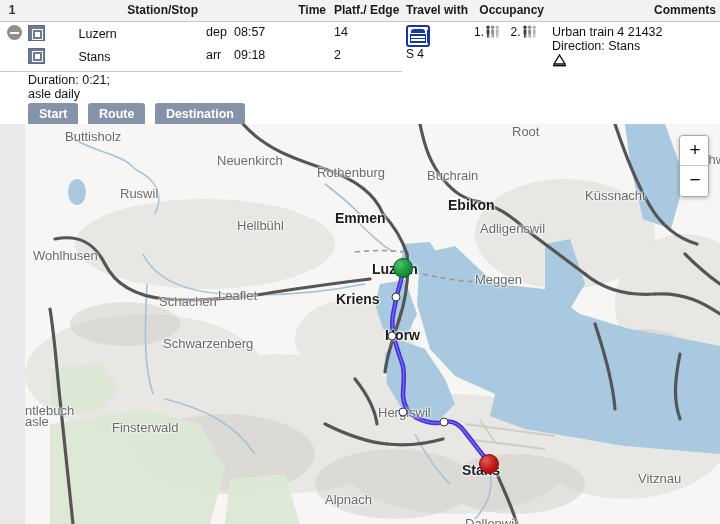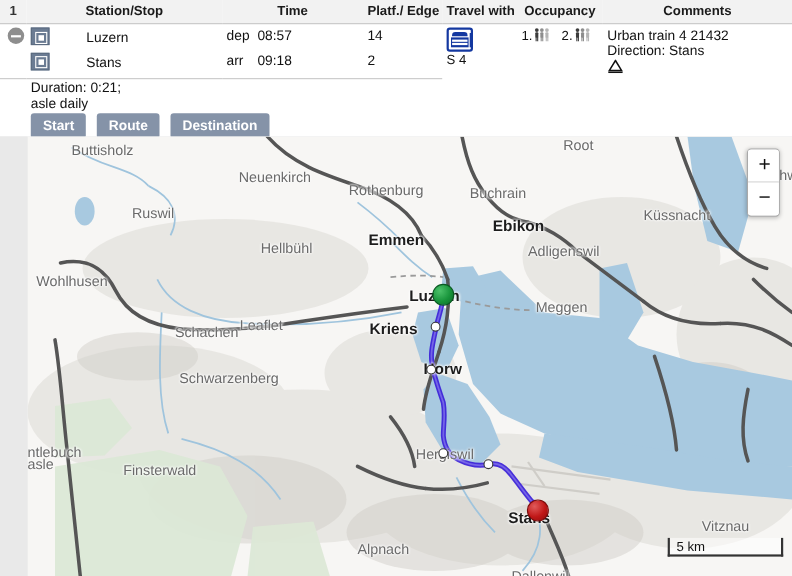--- a/index.html
+++ b/index.html
@@ -12,21 +12,21 @@
   }
   #app { position: relative; width: 720px; height: 524px; overflow: hidden; }
 
   
   .conn-table { width: 720px; border-collapse: collapse; table-layout: fixed; }
   .conn-table thead th {
     background: #f2f2f2;
     font-size: 12px;
     font-weight: bold;
     color: #1a1a1a;
-    text-align: center;
+    text-align: right;
     padding: 3px 4px 4px 4px;
     border-bottom: 1px solid #c8c8c8;
     white-space: nowrap;
   }
   .conn-table thead th.c-num { width: 24px; text-align: center; color:#333; }
   .conn-table thead th.c-station { width: 178px; }
   .conn-table thead th.c-time { width: 128px; }
   .conn-table thead th.c-platf { width: 72px; }
   .conn-table thead th.c-travel { width: 68px; }
   .conn-table thead th.c-occ { width: 78px; }
@@ -484,21 +484,21 @@
           <div class="mlabel mid halo" style="left: 655px; top: 28px;">Walchwil</div>
           <div class="mlabel mid halo" style="left: 95px; top: 62px;">Ruswil</div>
           <div class="mlabel city halo" style="left: 310px; top: 86px;">Emmen</div>
           <div class="mlabel city halo" style="left: 423px; top: 73px;">Ebikon</div>
           <div class="mlabel mid halo" style="left: 560px; top: 64px;">Küssnacht</div>
           <div class="mlabel mid halo" style="left: 212px; top: 94px;">Hellbühl</div>
           <div class="mlabel mid halo" style="left: 455px; top: 97px;">Adligenswil</div>
           <div class="mlabel mid halo" style="left: 8px; top: 124px;">Wohlhusen</div>
           <div class="mlabel mid halo" style="left: 193px; top: 164px;">Leaflet</div>
           <div class="mlabel mid halo" style="left: 134px; top: 170px;">Schachen</div>
-          <div class="mlabel mid halo" style="left: 462px; top: 148px;">Meggen</div>
+          <div class="mlabel mid halo" style="left: 450px; top: 148px;">Meggen</div>
           <div class="mlabel city halo" style="left: 347px; top: 137px;">Luzern</div>
           <div class="mlabel city halo" style="left: 311px; top: 167px;">Kriens</div>
           <div class="mlabel city halo" style="left: 360px; top: 203px;">Horw</div>
           <div class="mlabel mid halo" style="left: 138px; top: 212px;">Schwarzenberg</div>
           <div class="mlabel mid halo" style="left: 0px; top: 279px;">ntlebuch</div>
           <div class="mlabel mid halo" style="left: 0px; top: 290px;">asle</div>
           <div class="mlabel mid halo" style="left: 48px; top: 296px; padding-left: 39px;">Finsterwald</div>
           <div class="mlabel mid halo" style="left: 613px; top: 347px;">Vitznau</div>
           <div class="mlabel mid halo" style="left: 353px; top: 281px;">Hergiswil</div>
           <div class="mlabel city halo" style="left: 437px; top: 338px;">Stans</div>
@@ -516,16 +516,15 @@
           <div class="marker red" title="Stans" style="left: 464px; top: 340px;"></div>
         </div>
     </div>
 
     <div id="zoom-ctl" style="top:11px;">
       <div class="zin">+</div>
       <div class="zout">−</div>
     </div>
   </div>
 
-  <div id="scale-bar">5 km</div>
 
 
 </div>
 
 </body></html>

